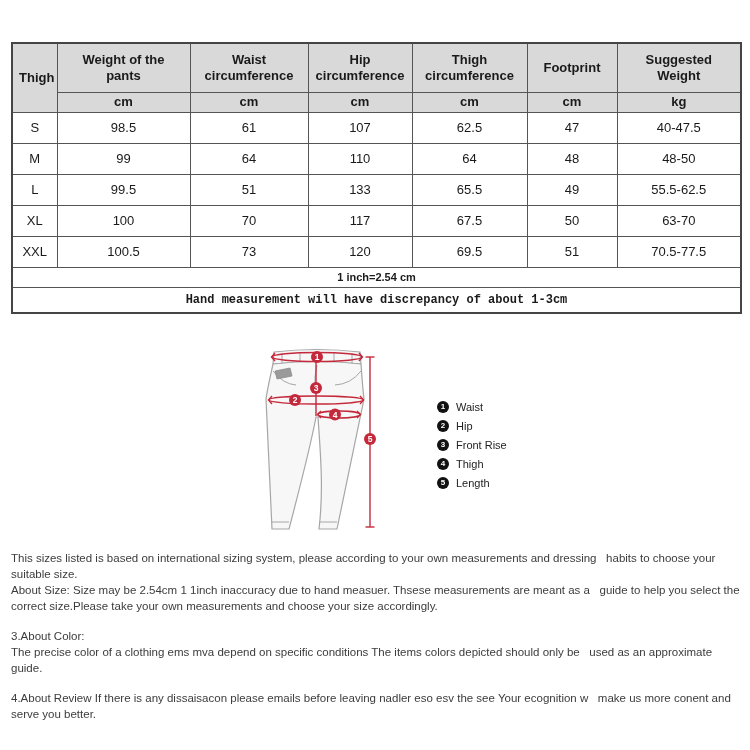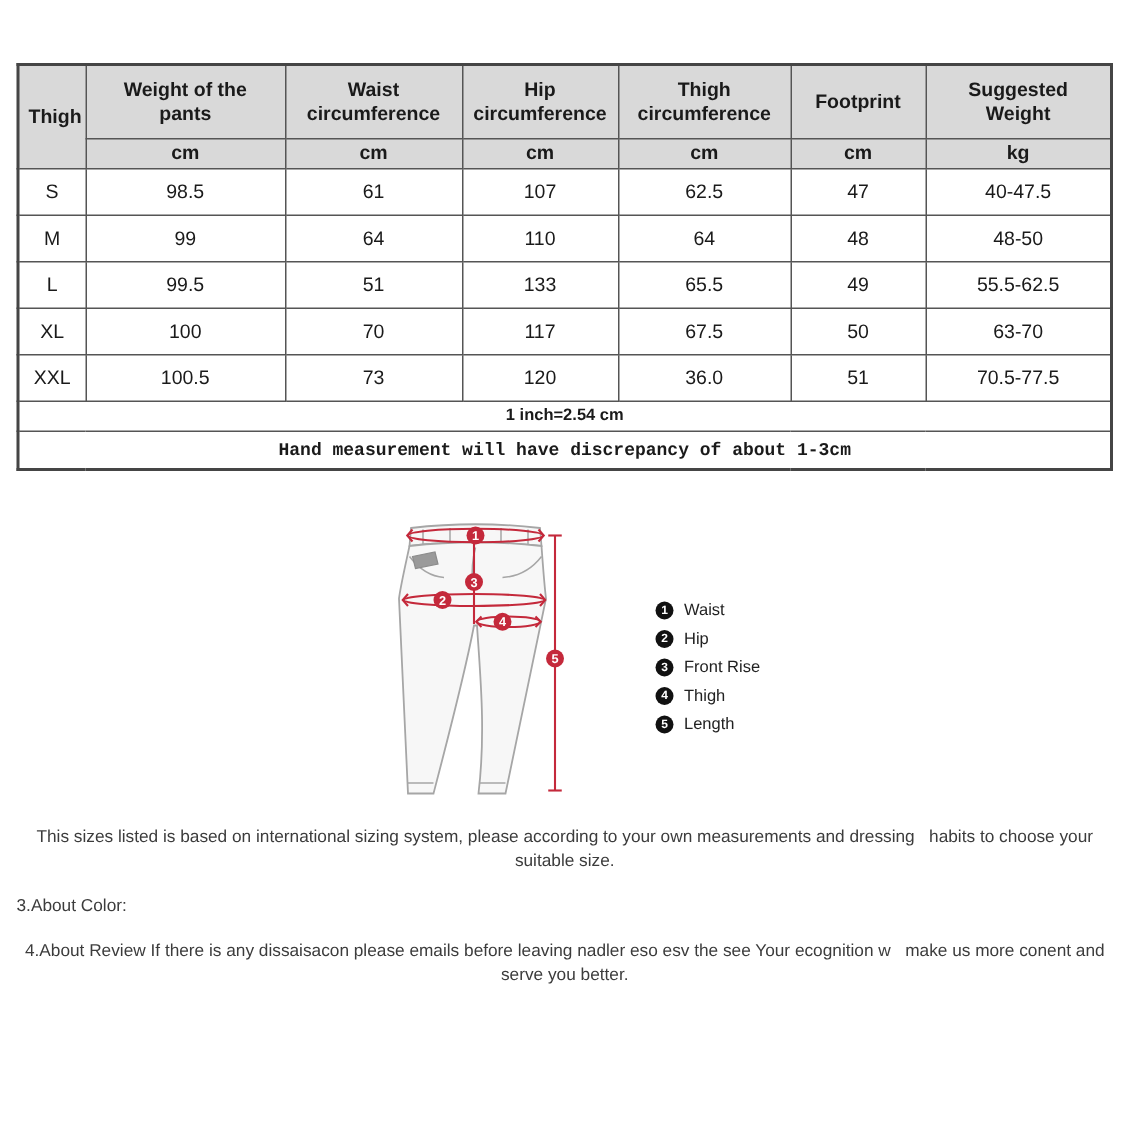--- a/index.html
+++ b/index.html
@@ -72,21 +72,21 @@
   
   .notes-block {
     margin: 8px 8px 0 11px;
     font-size: 11.5px;
     line-height: 16px;
     color: #3c3c3c;
   }
   .notes-block p { margin: 0; white-space: pre-wrap; }
   .notes-block p.h { margin-top: 14px; }
   .notes-block p.h:first-child { margin-top: 0; }
-  .notes-block p.b { margin-bottom: 0; text-align: center; }
+  .notes-block p.b { margin-bottom: 0; }
   .notes-block p.standalone { margin-top: 14px; }
 </style>
 </head>
 <body>
 
 <table class="size-chart">
   <colgroup>
     <col style="width:45px">
       <col style="width:133px">
       <col style="width:118px">
@@ -149,21 +149,21 @@
       <td>117</td>
       <td>67.5</td>
       <td>50</td>
       <td>63-70</td>
     </tr>
     <tr>
       <td>XXL</td>
       <td>100.5</td>
       <td>73</td>
       <td>120</td>
-      <td>36.0</td>
+      <td>69.5</td>
       <td>51</td>
       <td>70.5-77.5</td>
     </tr>
   </tbody>
   <tbody class="notes">
     <tr>
       <td class="note-inch" colspan="7">1 inch=2.54 cm</td>
     </tr>
     <tr>
       <td class="note-hand" colspan="7">Hand measurement will have discrepancy of about 1-3cm</td>
@@ -239,15 +239,17 @@
     </div>
     <div class="legend-item">
       <span class="badge">5</span>
       <span class="legend-label">Length</span>
     </div>
   </div>
 </div>
 
 <div class="notes-block">
   <p class="b">This sizes listed is based on international sizing system, please according to your own measurements and dressing   habits to choose your suitable size.</p>
+  <p class="b">About Size: Size may be 2.54cm 1 1inch inaccuracy due to hand measuer. Thsese measurements are meant as a   guide to help you select the correct size.Please take your own measurements and choose your size accordingly.</p>
   <p class="h">3.About Color:</p>
+  <p class="b">The precise color of a clothing ems mva depend on specific conditions The items colors depicted should only be   used as an approximate guide.</p>
   <p class="b standalone">4.About Review If there is any dissaisacon please emails before leaving nadler eso esv the see Your ecognition w   make us more conent and serve you better.</p>
 </div>
 
 </body></html>

